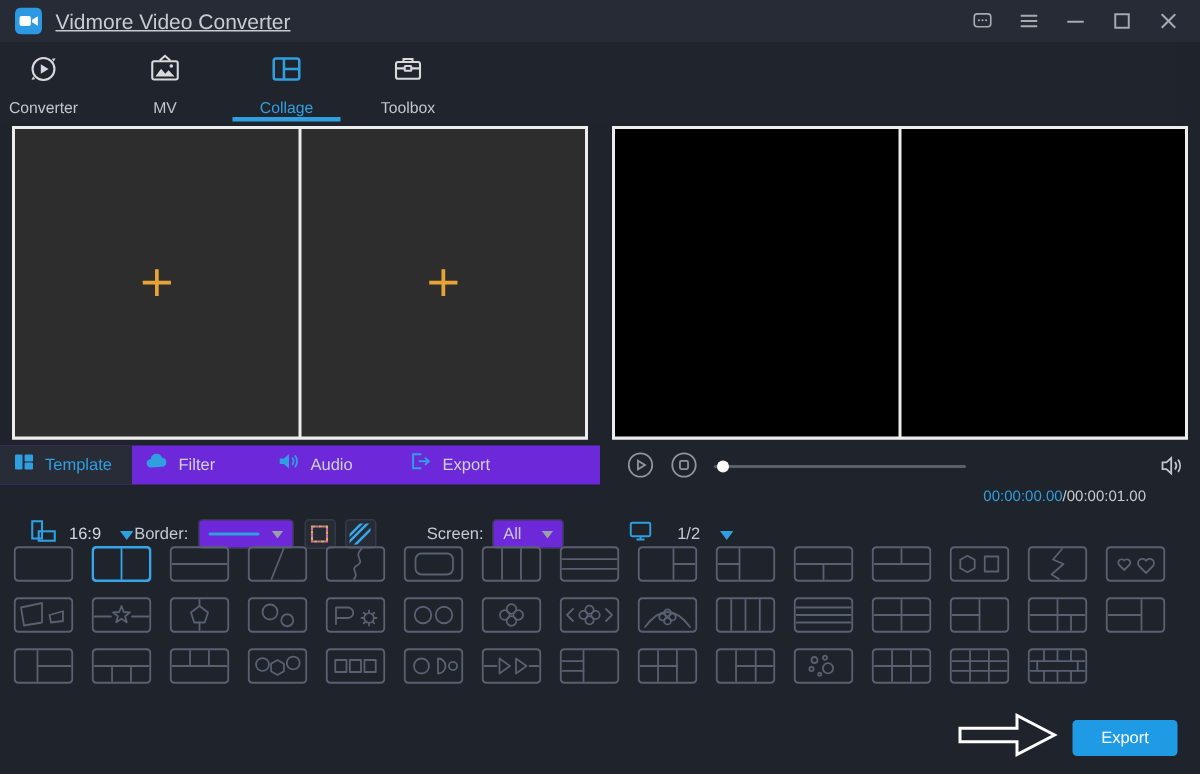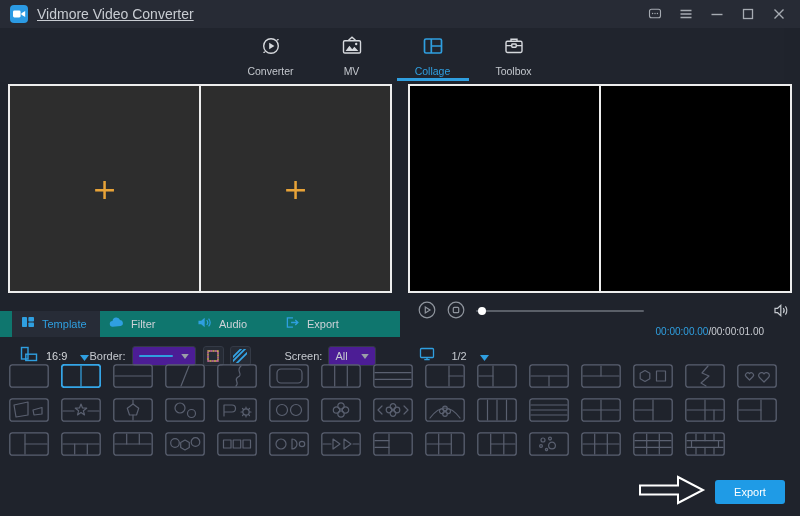--- a/index.html
+++ b/index.html
@@ -11,61 +11,61 @@
   }
   
   .titlebar { position:absolute; top:0; left:0; width:800px; height:28px;
     background:#272b35; display:flex; align-items:center; }
   .app-icon { width:18px; height:18px; margin:0 9px 0 10px; flex:0 0 auto; }
   .win-title { font-size:14px; color:#c8ccd2;text-decoration:underline; }
   .tb-right { margin-left:auto; display:flex; align-items:center; gap:17px; padding-right:14px; }
   .tb-btn { width:14px; height:14px; display:flex; align-items:center; justify-content:center; cursor:default; }
   
   .nav { position:absolute; top:28px; left:0; width:784px; height:54px;
-    display:flex; justify-content:center; gap:23px; background:#20242d; }
+    display:flex; gap:23px; background:#20242d; }
   .nav-tab { width:58px; display:flex; flex-direction:column; align-items:center;
     padding-top:7px; position:relative; }
   .nav-tab .lbl { font-size:10.5px; color:#c3c7cd; margin-top:4px; }
   .nav-tab.active .lbl { color:#2f9fe0; }
   .nav-tab.active::after { content:""; position:absolute; bottom:1px; left:50%;
     transform:translateX(-50%); width:72px; height:3px; background:#2f9fe0; }
   
   .editor { position:absolute; left:8px; top:84px; width:384px; height:209px;
     border:2px solid #ededed; background:#ededed; display:flex; }
   .editor-cell { flex:1; background:#2d2d2d; display:flex; align-items:center; justify-content:center; }
   .editor-cell + .editor-cell { margin-left:2px; }
   .plus { font-size:30px; font-weight:400; color:#e8a338; line-height:1;
     font-family:"DejaVu Sans", sans-serif; transform:scaleY(0.95); }
   .preview { position:absolute; left:408px; top:84px; width:384px; height:209px;
     border:2px solid #ededed; background:#ededed; display:flex; }
   .preview-cell { flex:1; background:#000; }
   .preview-cell + .preview-cell { margin-left:2px; }
   
-  .panel-strip { position:absolute; left:0; top:311px; width:400px; height:26px;
-    background:#0f766e; display:flex; align-items:stretch;padding-left:12px; }
+  .panel-strip { position:absolute; left:0; top:297px; width:400px; height:26px;
+    background:#6d28d9; display:flex; align-items:stretch; }
   .ptab { width:88px; display:flex; align-items:center; gap:7px; padding-left:9px; }
   .ptab .lbl { font-size:11px; color:#ced2d8; }
   .ptab.active { background:#272c37; }
   .ptab.active .lbl { color:#2f9fe0; }
   
   .playbar { position:absolute; left:406px; top:297px; width:394px; height:26px;
     display:flex; align-items:center; }
   .pb-btn { width:18px; height:18px; margin-right:11px; }
   .pb-btn:first-child { margin-left:12px; }
   .slider { flex:1; height:14px; position:relative; margin-right:12px; }
   .slider .track { position:absolute; top:6.5px; left:0; right:0; height:2px; background:#5a5f68; border-radius:1px; }
   .slider .knob { position:absolute; top:3.5px; left:2px; width:8px; height:8px; border-radius:50%; background:#fff; }
   .time { font-size:10px; white-space:nowrap; margin-right:9px; color:#c9ccd2;margin-top:42px; }
   .time .cur { color:#2f9fe0; }
   .vol { width:17px; height:15px; margin-right:10px; }
   
   .toolbar { position:absolute; left:0; top:342px; width:800px; height:28px;
     display:flex; align-items:center; }
   .t-label { font-size:11px; color:#c6cad0; }
-  .dd { height:20px; background:#4c1d95; border:1px solid #343a46; border-radius:3px;
+  .dd { height:20px; background:#6d28d9; border:1px solid #343a46; border-radius:3px;
     display:flex; align-items:center; }
   .border-dd { width:64px; margin-left:6px; padding:0 6px; justify-content:space-between; }
   .border-line { width:34px; height:2px; background:#2f9fe0; border-radius:1px; }
   .sq-btn { width:21px; height:20px; background:#262b35; border:1px solid #343a46;
     border-radius:3px; display:flex; align-items:center; justify-content:center; }
   .screen-dd { width:48px; margin-left:6px; padding:0 6px; justify-content:space-between; }
   .screen-dd .val { font-size:11px; color:#c6cad0; }
   
   .grid { position:absolute; left:0; top:364px; width:800px; }
   .grid-row { display:flex; gap:12px; padding-left:9px; margin-bottom:10px; }

